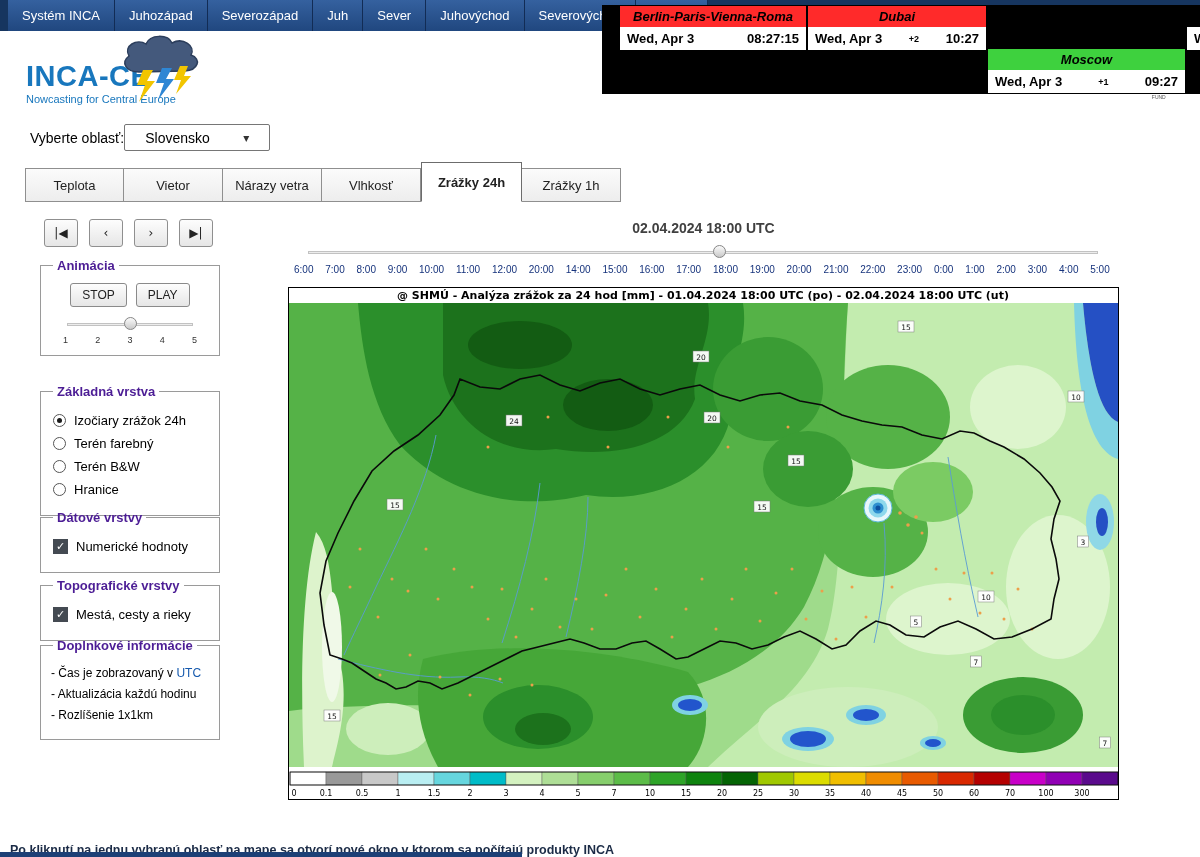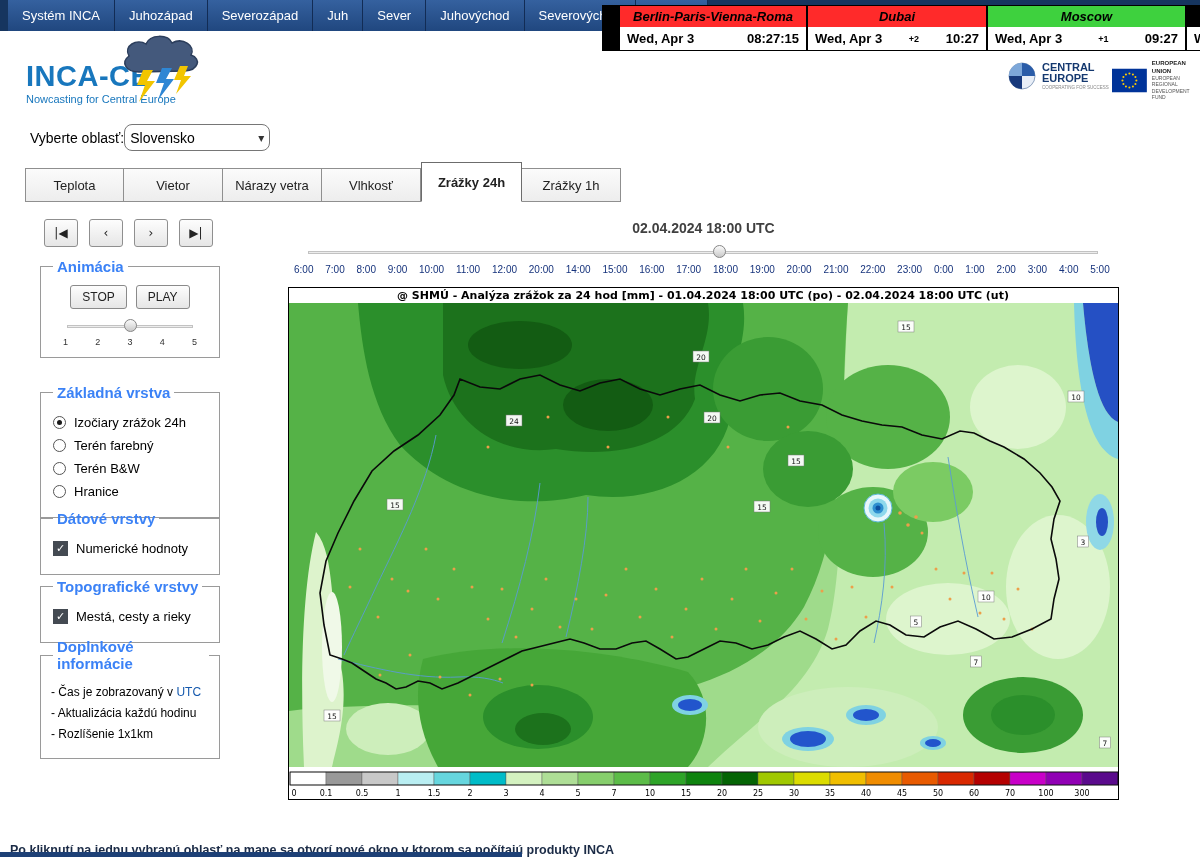--- a/index.html
+++ b/index.html
@@ -30,37 +30,37 @@
   .ce-text { line-height:1; }
   .ce-line { font-size:11px; font-weight:bold; color:#14386f; }
   .ce-tag { font-size:4.5px; color:#888; margin-top:2px; }
   #partner-eu { position:absolute; left:1112px; top:60px; display:flex; gap:5px; align-items:center; }
   .eu-text { line-height:1.25; }
   .eu-line1 { font-size:6px; font-weight:bold; color:#222; }
   .eu-line { font-size:5px; color:#555; }
 
   
   #region-row { position:absolute; top:124px; left:30px; display:flex; align-items:center; gap:0; font-size:14px; color:#000; }
-  #region-select { width:146px; height:27px; border:1px solid #767676; border-radius:8px; background:#fff;
-                   display:flex; align-items:center; justify-content:space-between; padding:0 5px; font-size:14px; cursor:pointer; }
+  #region-select { width:146px; height:27px; border:1px solid #767676; border-radius:2px; background:#fff;
+                   display:flex; align-items:center; justify-content:space-between; padding:0 20px; font-size:14px; cursor:pointer; }
   .dd-arrow { font-size:12px; color:#333; }
 
   
   #tabs { position:absolute; top:162px; left:25px; height:40px; display:flex; align-items:flex-end; }
   .tab { width:99px; height:34px; display:flex; align-items:center; justify-content:center; font-size:13px; color:#222;
          background:linear-gradient(#fbfbfb,#ededed); border:1px solid #8f8f8f; border-left:none; cursor:pointer; }
   .tab:first-child { border-left:1px solid #8f8f8f; }
   .tab.active { height:40px; width:101px; background:#fff; font-weight:bold; border:1px solid #6c6c6c; border-bottom:1px solid #fff; }
 
   
   #player { position:absolute; top:219px; left:44px; display:flex; gap:11px; }
   .pbtn { width:34px; height:28px; border:1px solid #8f8f8f; border-radius:3px; background:linear-gradient(#fdfdfd,#e6e6e6);
           font-family:"DejaVu Sans", sans-serif; font-size:12px; color:#222; cursor:pointer; }
   fieldset { position:absolute; left:40px; width:180px; border:1px solid #9a9a9a; padding:6px 10px 10px 10px; background:#fff; }
-  legend { color:#3b82f6; font-weight:bold; font-size:15px; padding:0 4px; margin-left:2px; }
+  legend { color:#4c1d95; font-weight:bold; font-size:13px; padding:0 4px; margin-left:2px; }
   #fs-anim { top:258px; } #fs-base { top:384px; } #fs-data { top:510px; } #fs-topo { top:578px; } #fs-info { top:638px; }
   #anim-buttons { display:flex; gap:9px; justify-content:center; margin:4px 0 10px 0; }
   .ctl { padding:4px 11px; border:1px solid #8a8a8a; border-radius:3px; background:linear-gradient(#fdfdfd,#e6e6e6); font-size:12px; color:#222; cursor:pointer; }
   #speed-slider { position:relative; width:126px; height:15px; margin:2px auto 0 auto; }
   #speed-slider .track, #time-slider .track { position:absolute; left:0; right:0; top:6px; height:3px; background:#ececec; border:1px solid #c2c2c2; }
   #speed-handle, #slider-handle { position:absolute; top:0; width:13px; height:13px; border-radius:50%;
           background:linear-gradient(#fbfbfb,#c9c9c9); border:1px solid #868686; cursor:pointer; }
   #speed-ticks { display:flex; justify-content:space-between; width:134px; margin:3px auto 0 auto; font-size:9px; color:#333; }
   .opt-row { display:flex; align-items:center; gap:8px; margin:8px 2px; font-size:13px; color:#000; cursor:pointer; }
   .radio { width:13px; height:13px; border:1px solid #555; border-radius:50%; background:#fff; position:relative; flex:none; }
@@ -110,21 +110,21 @@
         </div>
       </div>
       <div class="clock-col" style="width: 178px;">
         <div class="clock-city" style="background: rgb(255, 42, 42);">Dubai</div>
         <div class="clock-time">
           <span class="clock-date">Wed, Apr 3</span>
           <sup class="clock-offset">+2</sup>
           <span class="clock-t">10:27</span>
         </div>
       </div>
-      <div class="clock-col" style="width: 197px;">
+      <div class="clock-col" style="width: 197px; margin-top: 43px;">
         <div class="clock-city" style="background: rgb(62, 209, 62);">Moscow</div>
         <div class="clock-time">
           <span class="clock-date">Wed, Apr 3</span>
           <sup class="clock-offset">+1</sup>
           <span class="clock-t">09:27</span>
         </div>
       </div>
       <div class="clock-col" style="width: 60px;">
         <div class="clock-city" style="background: rgb(0, 0, 0);"></div>
         <div class="clock-time">

